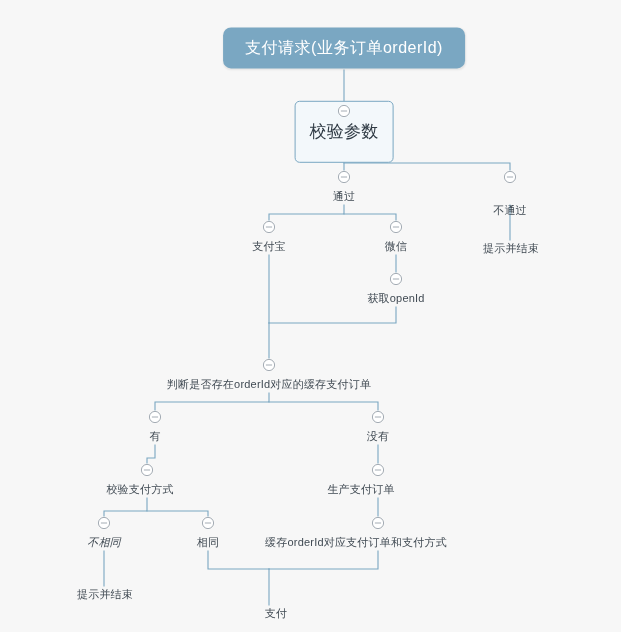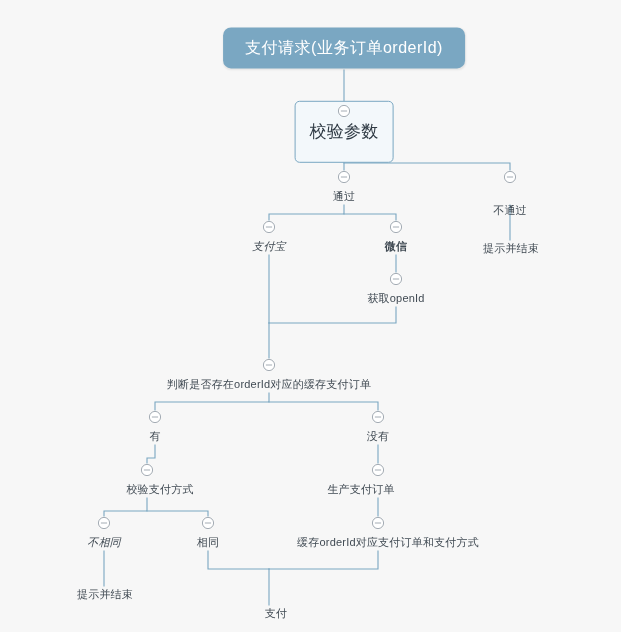--- a/index.html
+++ b/index.html
@@ -113,28 +113,28 @@
         </svg>
       </div>
       <div class="node plain-node" style="left: 510px; top: 197px; margin-top: 14px;"><span>不通过</span></div>
       <div class="toggle" style="left: 510px; top: 177px;">
         <svg viewBox="0 0 13 13" xmlns="http://www.w3.org/2000/svg">
           <circle cx="6.5" cy="6.5" r="5.6" fill="#ffffff" stroke="#9aa3ab" stroke-width="0.9"></circle>
           <line x1="3.4" y1="6.5" x2="9.6" y2="6.5" stroke="#9aa3ab" stroke-width="0.9"></line>
         </svg>
       </div>
       <div class="node plain-node" style="left: 511px; top: 249px;"><span>提示并结束</span></div>
-      <div class="node plain-node" style="left: 269px; top: 247px; font-style: italic;"><span>支付宝</span></div>
+      <div class="node plain-node" style="left: 269px; top: 247px;"><span>支付宝</span></div>
       <div class="toggle" style="left: 269px; top: 227px;">
         <svg viewBox="0 0 13 13" xmlns="http://www.w3.org/2000/svg">
           <circle cx="6.5" cy="6.5" r="5.6" fill="#ffffff" stroke="#9aa3ab" stroke-width="0.9"></circle>
           <line x1="3.4" y1="6.5" x2="9.6" y2="6.5" stroke="#9aa3ab" stroke-width="0.9"></line>
         </svg>
       </div>
-      <div class="node plain-node" style="left: 396px; top: 247px; font-weight: bold;"><span>微信</span></div>
+      <div class="node plain-node" style="left: 396px; top: 247px;"><span>微信</span></div>
       <div class="toggle" style="left: 396px; top: 227px;">
         <svg viewBox="0 0 13 13" xmlns="http://www.w3.org/2000/svg">
           <circle cx="6.5" cy="6.5" r="5.6" fill="#ffffff" stroke="#9aa3ab" stroke-width="0.9"></circle>
           <line x1="3.4" y1="6.5" x2="9.6" y2="6.5" stroke="#9aa3ab" stroke-width="0.9"></line>
         </svg>
       </div>
       <div class="node plain-node" style="left: 396px; top: 299px;"><span>获取openId</span></div>
       <div class="toggle" style="left: 396px; top: 279px;">
         <svg viewBox="0 0 13 13" xmlns="http://www.w3.org/2000/svg">
           <circle cx="6.5" cy="6.5" r="5.6" fill="#ffffff" stroke="#9aa3ab" stroke-width="0.9"></circle>
@@ -155,21 +155,21 @@
           <line x1="3.4" y1="6.5" x2="9.6" y2="6.5" stroke="#9aa3ab" stroke-width="0.9"></line>
         </svg>
       </div>
       <div class="node plain-node" style="left: 378px; top: 437px;"><span>没有</span></div>
       <div class="toggle" style="left: 378px; top: 417px;">
         <svg viewBox="0 0 13 13" xmlns="http://www.w3.org/2000/svg">
           <circle cx="6.5" cy="6.5" r="5.6" fill="#ffffff" stroke="#9aa3ab" stroke-width="0.9"></circle>
           <line x1="3.4" y1="6.5" x2="9.6" y2="6.5" stroke="#9aa3ab" stroke-width="0.9"></line>
         </svg>
       </div>
-      <div class="node plain-node" style="left: 160px; top: 490px;"><span>校验支付方式</span></div>
+      <div class="node plain-node" style="left: 140px; top: 490px;"><span>校验支付方式</span></div>
       <div class="toggle" style="left: 147px; top: 470px;">
         <svg viewBox="0 0 13 13" xmlns="http://www.w3.org/2000/svg">
           <circle cx="6.5" cy="6.5" r="5.6" fill="#ffffff" stroke="#9aa3ab" stroke-width="0.9"></circle>
           <line x1="3.4" y1="6.5" x2="9.6" y2="6.5" stroke="#9aa3ab" stroke-width="0.9"></line>
         </svg>
       </div>
       <div class="node plain-node" style="left: 361px; top: 490px;"><span>生产支付订单</span></div>
       <div class="toggle" style="left: 378px; top: 470px;">
         <svg viewBox="0 0 13 13" xmlns="http://www.w3.org/2000/svg">
           <circle cx="6.5" cy="6.5" r="5.6" fill="#ffffff" stroke="#9aa3ab" stroke-width="0.9"></circle>
@@ -183,21 +183,21 @@
           <line x1="3.4" y1="6.5" x2="9.6" y2="6.5" stroke="#9aa3ab" stroke-width="0.9"></line>
         </svg>
       </div>
       <div class="node plain-node" style="left: 208px; top: 543px;"><span>相同</span></div>
       <div class="toggle" style="left: 208px; top: 523px;">
         <svg viewBox="0 0 13 13" xmlns="http://www.w3.org/2000/svg">
           <circle cx="6.5" cy="6.5" r="5.6" fill="#ffffff" stroke="#9aa3ab" stroke-width="0.9"></circle>
           <line x1="3.4" y1="6.5" x2="9.6" y2="6.5" stroke="#9aa3ab" stroke-width="0.9"></line>
         </svg>
       </div>
-      <div class="node plain-node" style="left: 388px; top: 543px;"><span>缓存orderId对应支付订单和支付方式</span></div>
+      <div class="node plain-node" style="left: 356px; top: 543px;"><span>缓存orderId对应支付订单和支付方式</span></div>
       <div class="toggle" style="left: 378px; top: 523px;">
         <svg viewBox="0 0 13 13" xmlns="http://www.w3.org/2000/svg">
           <circle cx="6.5" cy="6.5" r="5.6" fill="#ffffff" stroke="#9aa3ab" stroke-width="0.9"></circle>
           <line x1="3.4" y1="6.5" x2="9.6" y2="6.5" stroke="#9aa3ab" stroke-width="0.9"></line>
         </svg>
       </div>
       <div class="node plain-node" style="left: 105px; top: 595px;"><span>提示并结束</span></div>
       <div class="node plain-node" style="left: 269px; top: 614px; margin-left: 7px;"><span>支付</span></div>
     </div>
 </div>

